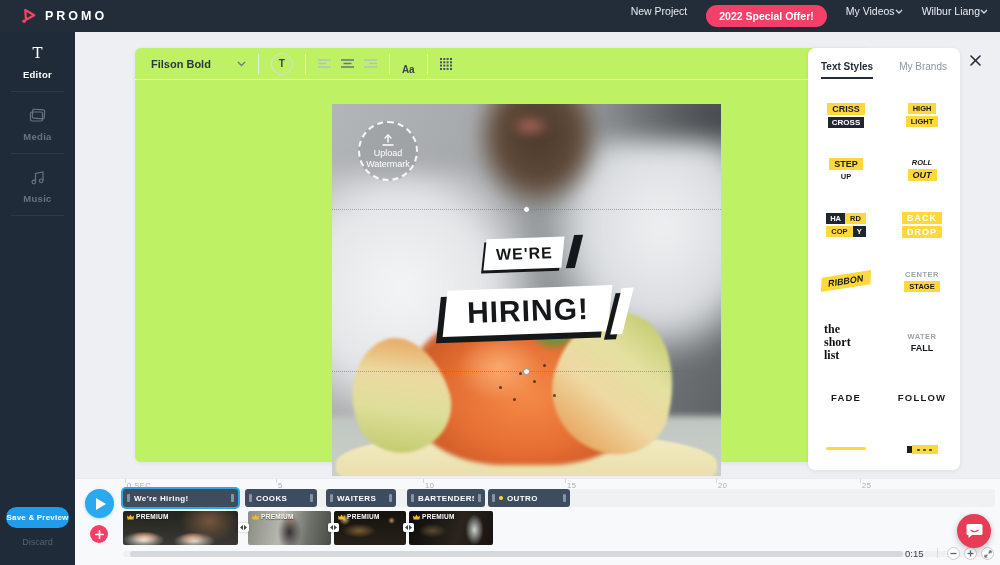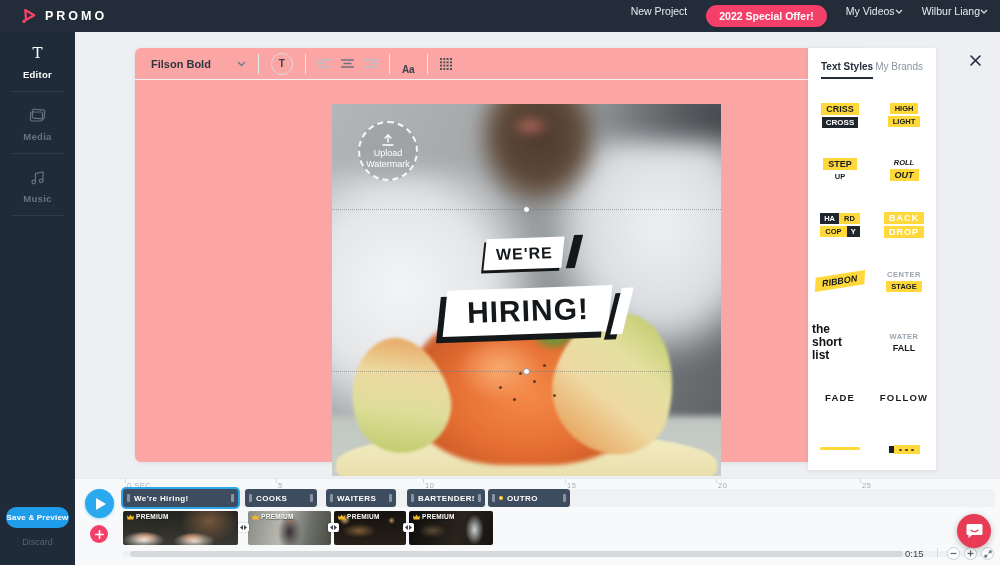--- a/index.html
+++ b/index.html
@@ -20,21 +20,21 @@
   .side-item { padding:13px 0 9px; text-align:center; color:#67737f; cursor:pointer; }
   .side-item.active { color:#ffffff; }
   .side-icon { height:17px; display:flex; align-items:center; justify-content:center; margin-bottom:7px; }
   .t-glyph { font-family:"DejaVu Serif", serif; font-size:15px; line-height:15px; }
   .side-label { font-size:9.5px; font-weight:bold; letter-spacing:0.3px; }
   .side-div { height:1px; background:#2d3a48; margin:2px 11px; }
   .save-btn { position:absolute; left:6px; top:507px; width:63px; height:21px; background:#1f9cea; border-radius:12px; color:#fff; font-size:8px; font-weight:bold; display:flex; align-items:center; justify-content:center; z-index:40; cursor:pointer; letter-spacing:0.2px; }
   .discard { position:absolute; left:0; top:537px; width:75px; text-align:center; color:#57626f; font-size:9px; z-index:40; cursor:pointer; }
 
   
-  .editor-card { position:absolute; left:135px; top:48px; width:734px; height:414px; background:#fca5a5; border-radius:6px; box-shadow:0 1px 4px rgba(25,35,45,0.08); }
+  .editor-card { position:absolute; left:135px; top:48px; width:734px; height:414px; background:#bef264; border-radius:6px; box-shadow:0 1px 4px rgba(25,35,45,0.08); }
   .toolbar { height:32px; display:flex; align-items:center; border-bottom:1px solid #f0f2f4; padding:0 16px; }
   .font-select { display:flex; align-items:center; gap:26px; color:#2e3641; font-size:11px; font-weight:bold; cursor:pointer; }
   .tb-sep { width:1px; height:20px; background:#e9ecee; margin:0 12px; }
   .tb-circle { width:22px; height:22px; border:1px solid #d8dce0; border-radius:50%; display:flex; align-items:center; justify-content:center; font-size:10px; font-weight:bold; color:#3a424d; cursor:pointer; }
   .align-group { display:flex; gap:10px; align-items:center; }
   .align-group svg { cursor:pointer; }
   .aa-btn { font-size:10px; font-weight:bold; color:#3a424d; cursor:pointer;margin-top:12px; }
   .grid-btn { cursor:pointer; display:flex; }
   .format-box { margin-left:auto; display:flex; flex-direction:column; align-items:center; gap:2px; cursor:pointer; }
   .format-label { font-size:7.5px; color:#3c4450;padding-left:48px; }
@@ -62,27 +62,27 @@
   .knob { position:absolute; left:50%; top:-4px; width:7px; height:7px; margin-left:-4px; border-radius:50%; background:#fff; border:1px solid #8b9298; cursor:ns-resize; }
 
   .we-banner { position:absolute; left:153px; top:134px; width:78px; height:31px; background:#fff; transform:rotate(-2deg) skewX(-8deg); box-shadow:-2px 3px 0 #15181b; display:flex; align-items:center; justify-content:center; z-index:7; cursor:move; }
   .we-banner span { font-size:16px; font-weight:bold; color:#15181b; letter-spacing:1px; transform:skewX(8deg); }
   .we-slash { position:absolute; left:238px; top:131px; width:9px; height:33px; background:#15181b; transform:rotate(-2deg) skewX(-16deg); z-index:7; }
   .hiring-banner { position:absolute; left:113px; top:184px; width:165px; height:46px; background:#fff; transform:rotate(-2deg) skewX(-8deg); box-shadow:-6px 6px 0 #15181b; display:flex; align-items:center; justify-content:center; z-index:7; cursor:move; }
   .hiring-banner span { font-size:30px; font-weight:bold; color:#15181b; letter-spacing:1px; transform:skewX(8deg); }
   .hiring-slash { position:absolute; left:284px; top:184px; width:12px; height:46px; background:#fff; transform:rotate(-2deg) skewX(-16deg); box-shadow:-5px 5px 0 #15181b; z-index:7; }
 
   
-  .right-panel { position:absolute; left:808px; top:48px; width:128px; height:422px; background:#fff; border-radius:0; box-shadow:0 1px 4px rgba(25,35,45,0.08); overflow:hidden; z-index:10; }
+  .right-panel { position:absolute; left:808px; top:48px; width:152px; height:422px; background:#fff; border-radius:7px; box-shadow:0 1px 4px rgba(25,35,45,0.08); overflow:hidden; z-index:10; }
   .panel-tabs { display:flex; justify-content:space-between; padding:13px 13px 0; }
   .tab { font-size:10px; color:#8b96a1; padding-bottom:5px; cursor:pointer; white-space:nowrap; }
   .tab.active { color:#232d3a; font-weight:bold; border-bottom:2px solid #232d3a; }
   .styles-grid { display:grid; grid-template-columns:1fr 1fr; margin-top:10px; }
   .style-cell { display:flex; flex-direction:column; align-items:center; justify-content:center; gap:2px; cursor:pointer; }
-  .style-cell.left-align { align-items:flex-start; padding-left:4px; }
+  .style-cell.left-align { align-items:flex-start; padding-left:16px;font-family:Liberation Serif, serif; }
   .st-line { display:flex; }
   .s-yellow { background:#ffd83b; color:#17191c; font-weight:bold; font-size:9px; padding:1px 5px; }
   .s-black { background:#20262e; color:#fff; font-weight:bold; font-size:8px; padding:1px 4px; }
   .s-plain { color:#17191c; font-weight:bold; font-size:9px; }
   .s-sm { font-size:7.5px; }
   .s-gray { color:#9aa4ad; font-weight:bold; font-size:7.5px; letter-spacing:0.5px; }
   .s-yellow-white { background:#ffd83b; color:#fff; font-weight:bold; font-size:9px; padding:1px 5px; letter-spacing:1px; }
   .s-ribbon { background:#ffd83b; color:#17191c; font-weight:bold; font-size:9px; padding:2px 7px; transform:rotate(-9deg) skewX(-12deg); }
   .s-lower { color:#111; font-weight:bold; font-size:12px; line-height:11px; }
   .s-wide { letter-spacing:1.2px; font-size:9.5px; }

